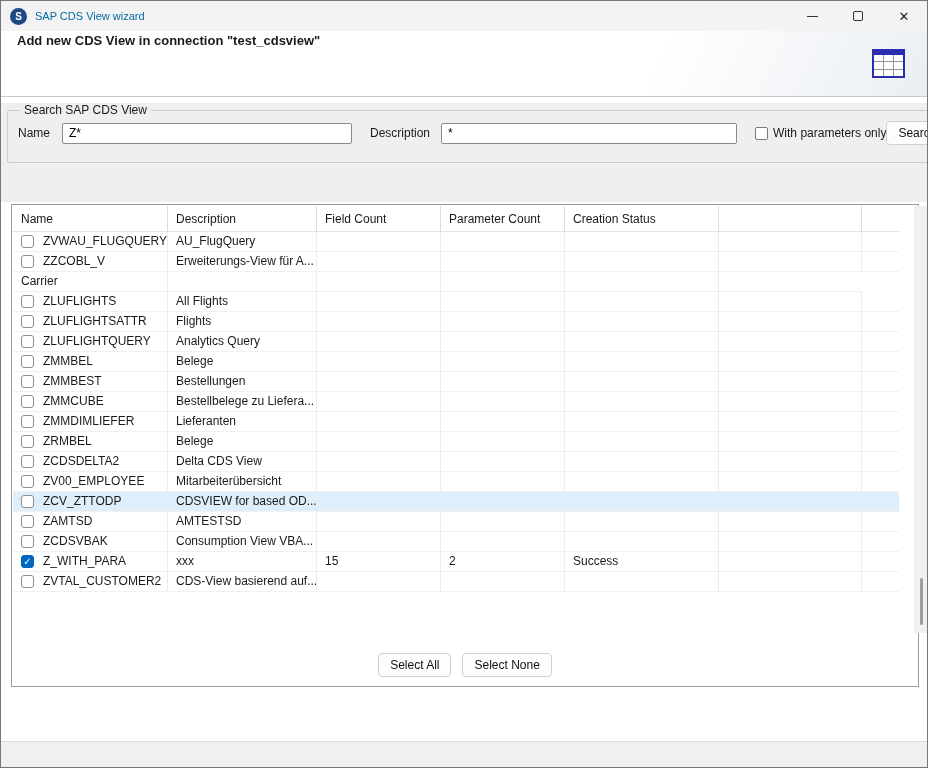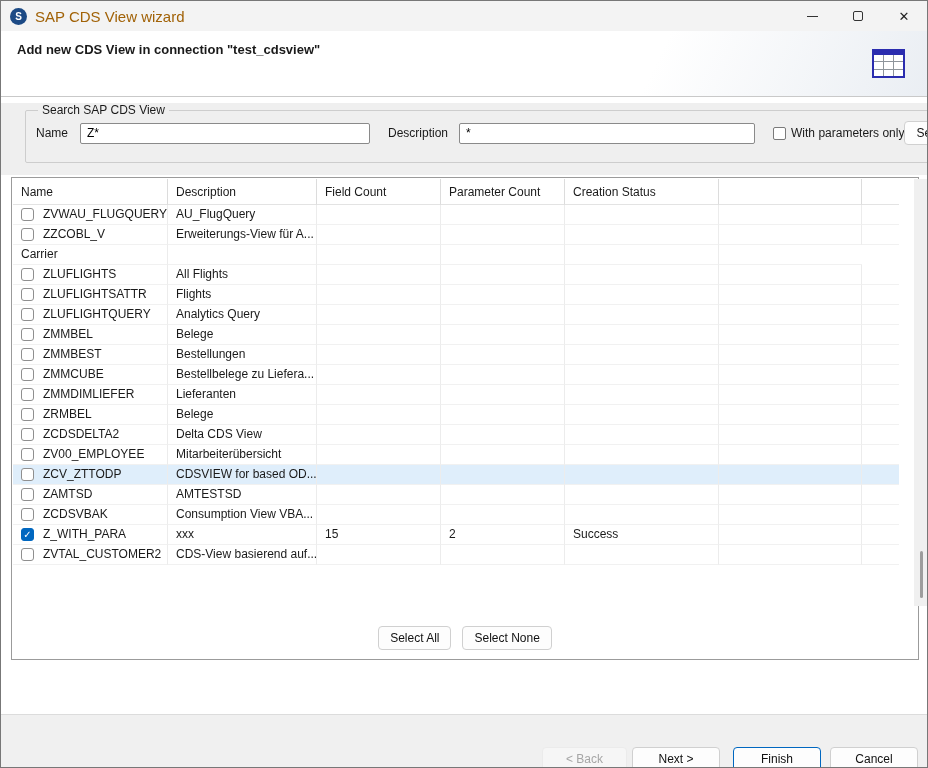--- a/index.html
+++ b/index.html
@@ -7,39 +7,39 @@
   body { width:928px; height:768px; font-family:"Liberation Sans", sans-serif; color:#1a1a1a; }
 
   .dialog { position:relative; width:928px; height:768px; background:#fff;
             border:1px solid #777; overflow:hidden; }
 
   
   .titlebar { height:30px; background:#f3f3f3; display:flex; align-items:center; }
   .app-icon { width:17px; height:17px; border-radius:50%; background:#1c4a85; color:#fff;
               margin-left:9px; font-size:10px; font-weight:bold; display:flex;
               align-items:center; justify-content:center; }
-  .title-text { margin-left:8px; font-size:15px; color:#a16207; }
+  .title-text { margin-left:8px; font-size:11px; color:#0369a1; }
   .win-controls { margin-left:auto; display:flex; height:100%; }
   .win-btn { width:46px; height:100%; display:flex; align-items:center; justify-content:center; }
   .glyph-min { width:11px; height:1px; background:#333; }
   .glyph-max { width:10px; height:10px; border:1px solid #333; border-radius:2px; }
   .glyph-close { font-size:13px; color:#222; line-height:1; }
 
   
   .banner { height:66px; background:linear-gradient(115deg,#ffffff 70%,#eaeef3 100%);
             border-bottom:1px solid #c9c9c9; position:relative; }
-  .banner-title { position:absolute; left:16px; top:11px; font-size:13px; font-weight:bold; }
+  .banner-title { position:absolute; left:16px; top:2px; font-size:13px; font-weight:bold; }
   .banner-icon { position:absolute; right:22px; top:18px; width:33px; height:29px;
                  border:2px solid #2b2daf; border-top-width:6px; background:#8f959b;
                  display:grid; grid-template-columns:1fr 1fr 1fr; grid-template-rows:1fr 1fr 1fr;
                  gap:1px; padding:0; }
   .banner-icon div { background:#fff; }
 
   
-  .search-strip { height:72px; background:#efefef; padding:0 24px; }
+  .search-strip { height:99px; background:#efefef; padding:0 6px; }
   fieldset.search-group { border:1px solid #cdcdcd; border-radius:2px; margin:0; margin-top:6px;
              height:60px; padding:0 10px 0 10px; }
   legend { font-size:12px; padding:0 4px; margin-left:2px; }
   .search-row { display:flex; align-items:center; height:32px; margin-top:0px; }
   .fld-label { font-size:12px; }
   input.txt { height:21px; border:1px solid #8a8a8a; border-radius:2px; font-size:12px;
               font-family:"Liberation Sans",sans-serif; padding:1px 6px; background:#fff; }
   .name-input { width:290px; margin-left:12px; }
   .desc-label { margin-left:18px; }
   .desc-input { width:296px; margin-left:11px; }

